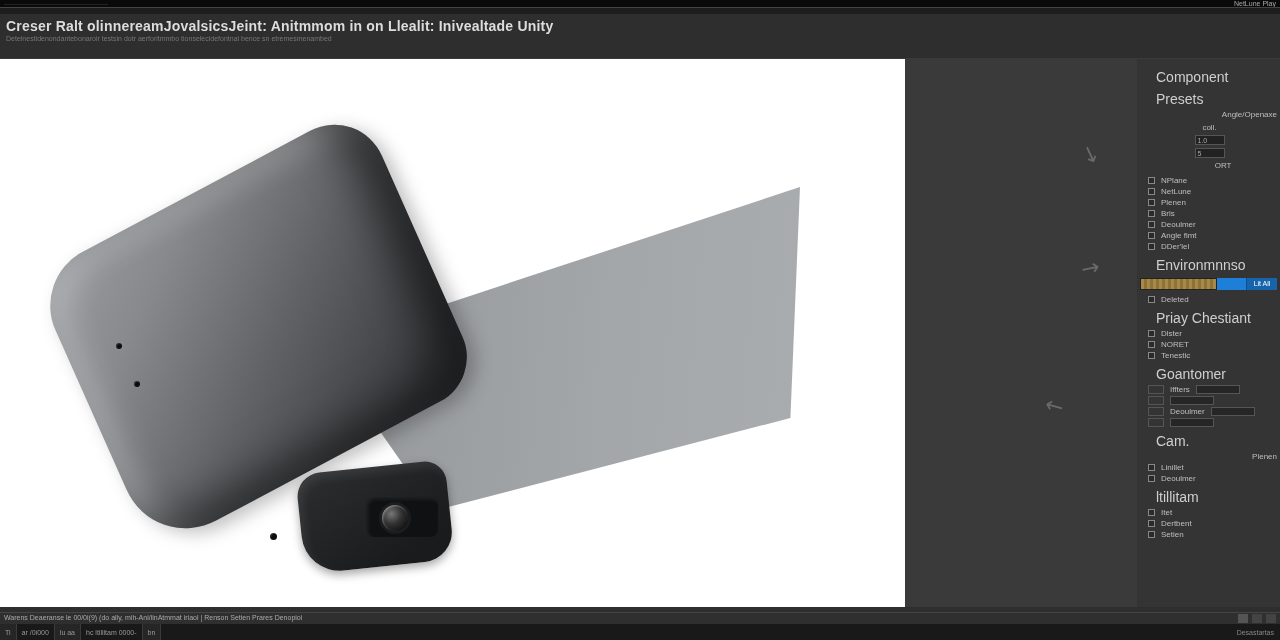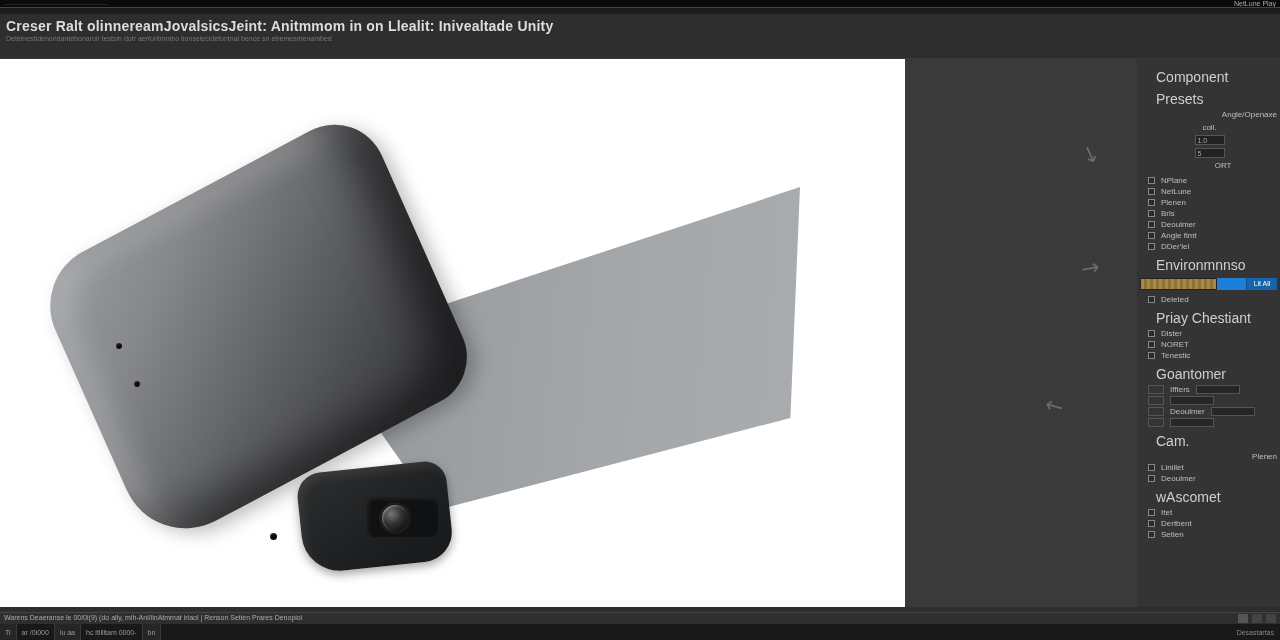--- a/index.html
+++ b/index.html
@@ -170,21 +170,21 @@
     <div class="lbl" style="padding-left:6px">Plenen</div>
     <div class="row">
         <span class="cb"></span>
         <span class="lbl">Linillet</span>
       </div>
     <div class="row">
         <span class="cb"></span>
         <span class="lbl">Deoulmer</span>
       </div>
 
-    <div class="sec-title">wAscomet</div>
+    <div class="sec-title">ltillitam</div>
     <div class="row">
         <span class="cb"></span>
         <span class="lbl">Itet</span>
       </div>
     <div class="row">
         <span class="cb"></span>
         <span class="lbl">Dertbent</span>
       </div>
     <div class="row">
         <span class="cb"></span>

